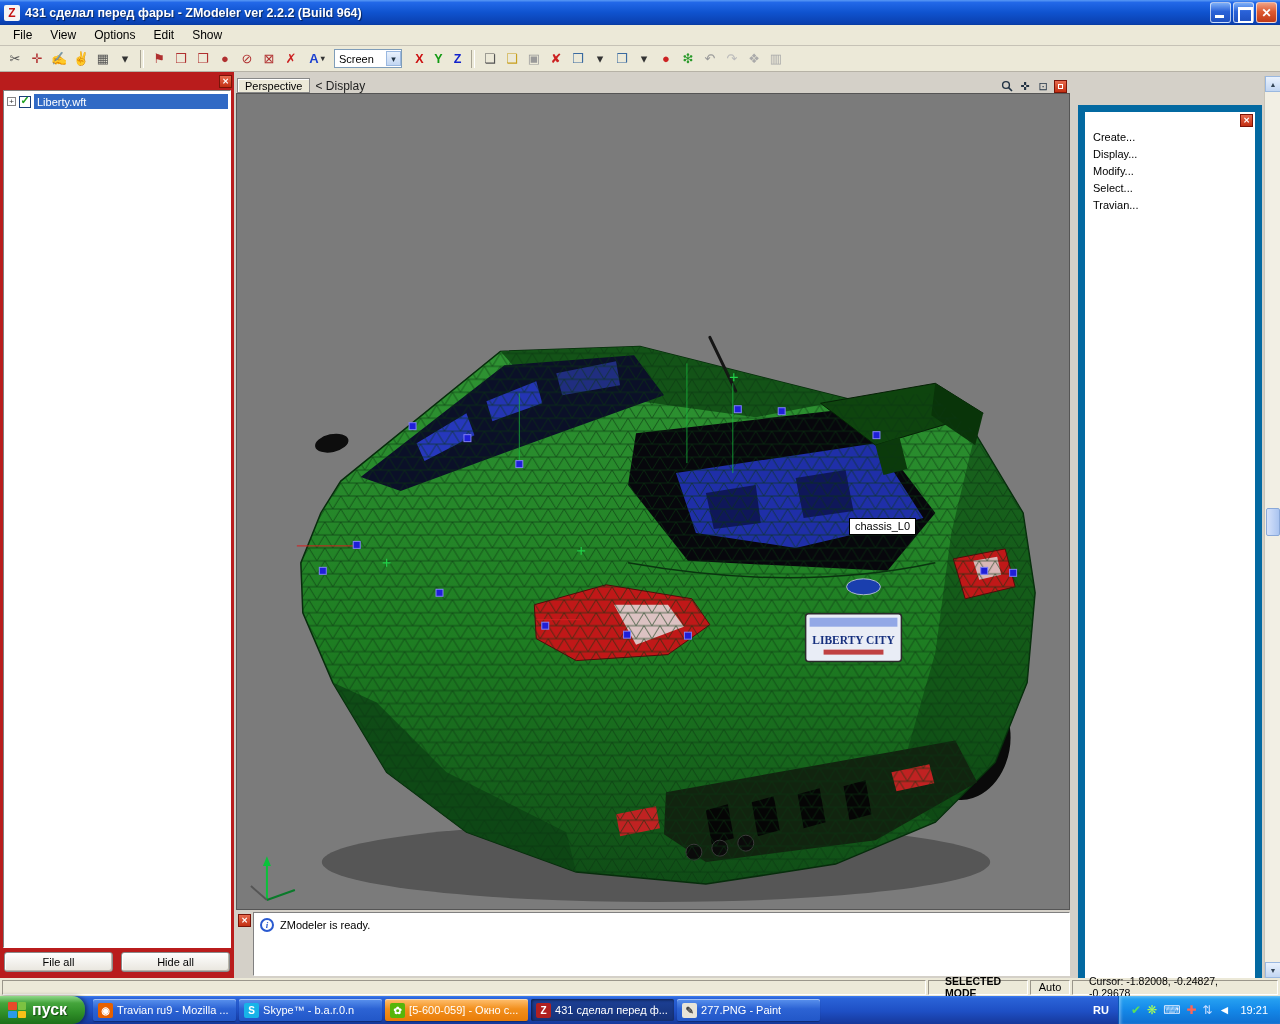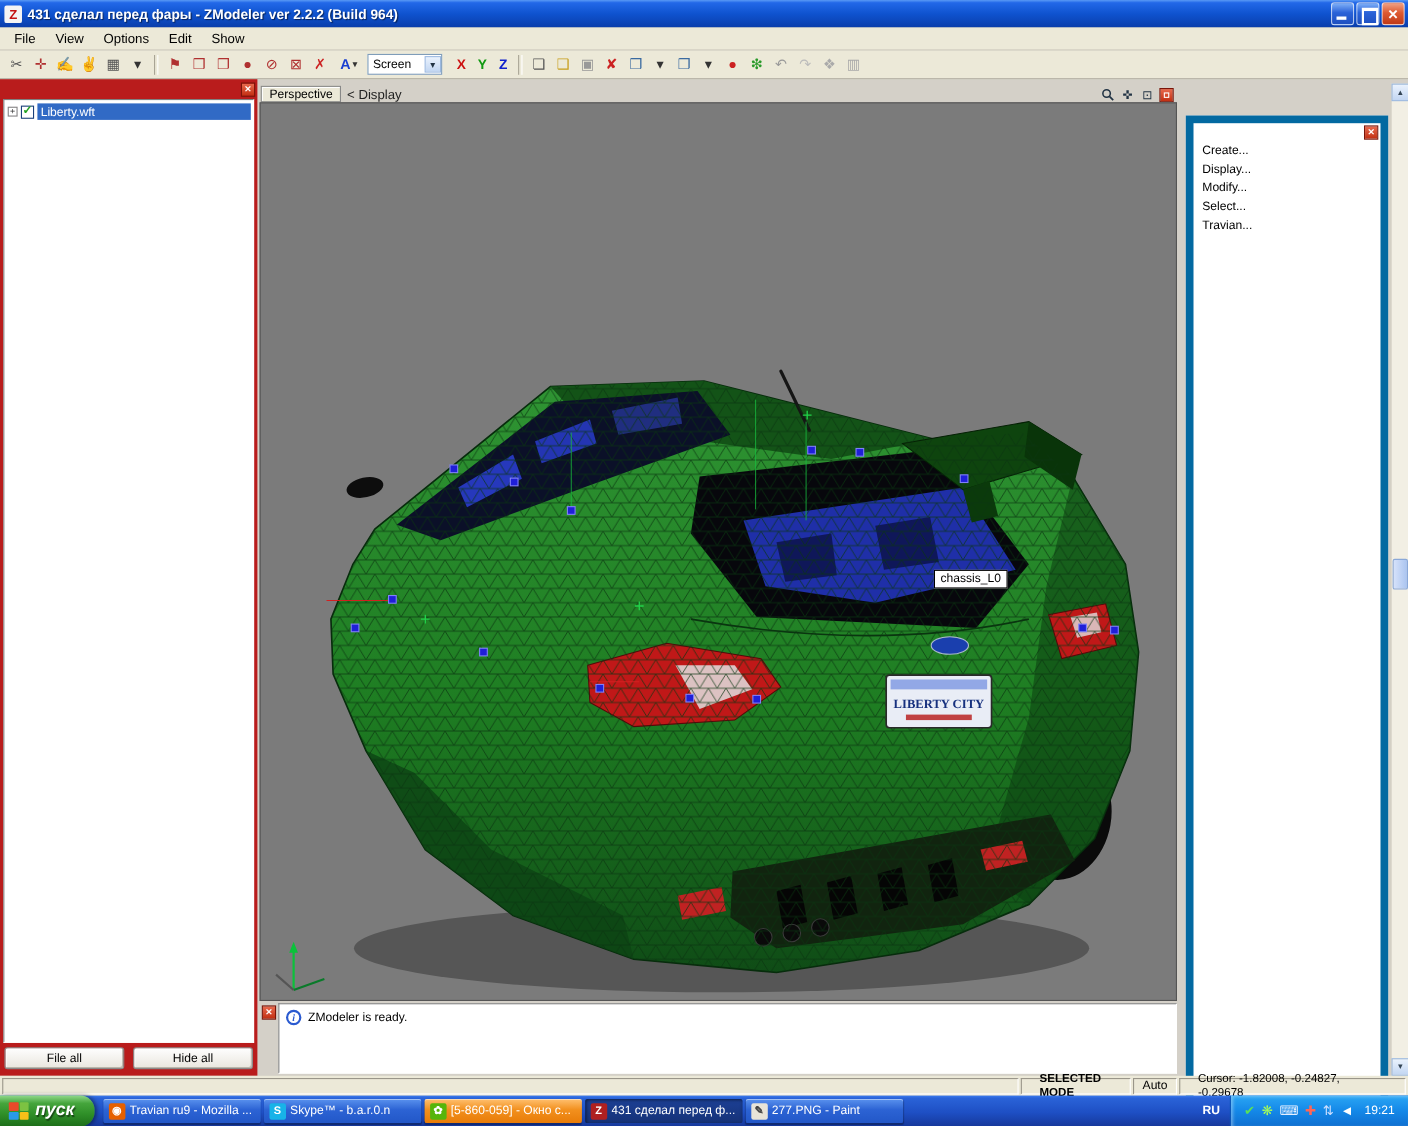--- a/index.html
+++ b/index.html
@@ -121,21 +121,21 @@
   .sb-mode { width:100px; justify-content:center; font-weight:bold; font-size:10.5px; }
   .sb-auto { width:40px; justify-content:center; }
   .sb-cursor { width:206px; font-size:10.5px; }
 
   
   .taskbar { position:absolute; left:0; top:996px; width:1280px; height:28px;
     background:linear-gradient(180deg,#3c7cf0 0%,#2a63d8 8%,#1e4fc4 55%,#16389b 100%);
     display:flex; align-items:center; }
   .start-btn { height:28px; padding:0 18px 0 8px; border-radius:0 13px 13px 0;
     background:linear-gradient(180deg,#8fd889 0%,#45a53c 25%,#2f8f28 60%,#1d6e19 100%);
-    color:#fff; font-weight:bold; font-style:italic; font-size:16px; display:flex; align-items:center; gap:6px;
+    color:#fff; font-weight:bold; font-size:16px; display:flex; align-items:center; gap:6px;
     box-shadow:2px 0 4px rgba(0,0,0,.45); text-shadow:1px 1px 1px rgba(0,0,0,.5); flex:none;text-align:right; }
   .win-flag { width:18px; height:16px; display:grid; grid-template-columns:1fr 1fr; grid-template-rows:1fr 1fr;
     gap:1px; }
   .win-flag span { border-radius:1px; }
   .wf-r { background:#e84a2a; } .wf-g { background:#7cc242; } .wf-b { background:#2a9ae8; } .wf-y { background:#f8c018; }
   .tasks { display:flex; gap:3px; margin-left:8px; flex:1; align-items:center; min-width:0; }
   .task { width:143px; height:22px; border-radius:2px; display:flex; align-items:center; gap:4px; padding:0 5px;
     background:linear-gradient(180deg,#5a92ee,#2c63d4 45%,#2257c8); color:#fff;
     box-shadow:inset 0 1px 0 rgba(255,255,255,.45), 0 1px 1px rgba(0,0,0,.3); overflow:hidden; flex:none; }
   .task.alert { background:linear-gradient(180deg,#ffc070,#f2901e 45%,#e87c08); }
@@ -465,21 +465,21 @@
         <span class="task-label">Travian ru9 - Mozilla ...</span>
       </div>
 
       <div class="task">
         <span class="task-ico" style="background: rgb(24, 179, 232); color: rgb(255, 255, 255);">S</span>
         <span class="task-label">Skype™ - b.a.r.0.n</span>
       </div>
 
       <div class="task alert">
         <span class="task-ico" style="background: rgb(87, 181, 10); color: rgb(255, 255, 255);">✿</span>
-        <span class="task-label">[5-860-059] - Окно с...</span>
+        <span class="task-label">[5-600-059] - Окно с...</span>
       </div>
 
       <div class="task active">
         <span class="task-ico" style="background: rgb(176, 32, 32); color: rgb(255, 255, 255);">Z</span>
         <span class="task-label">431 сделал перед ф...</span>
       </div>
 
       <div class="task">
         <span class="task-ico" style="background: rgb(232, 228, 216); color: rgb(68, 68, 68);">✎</span>
         <span class="task-label">277.PNG - Paint</span>

